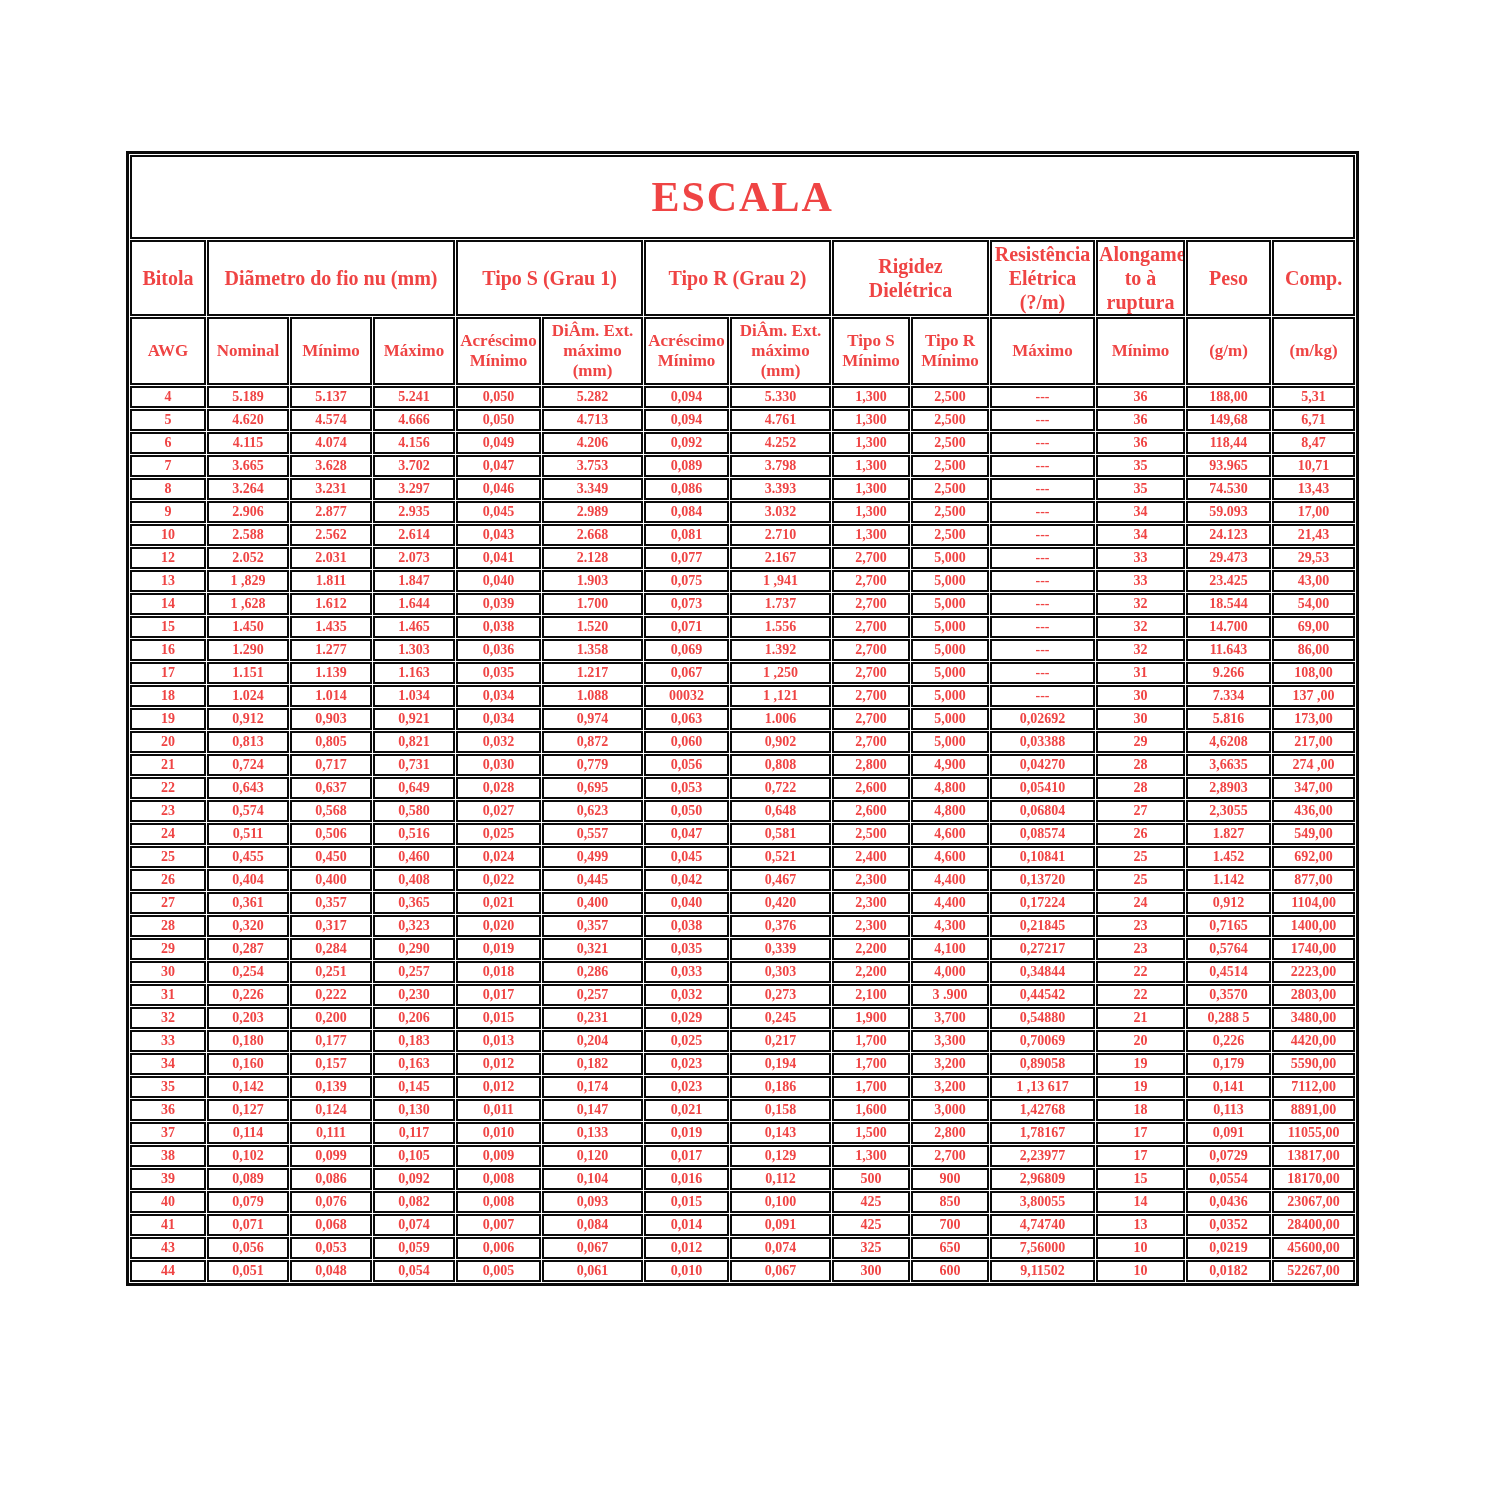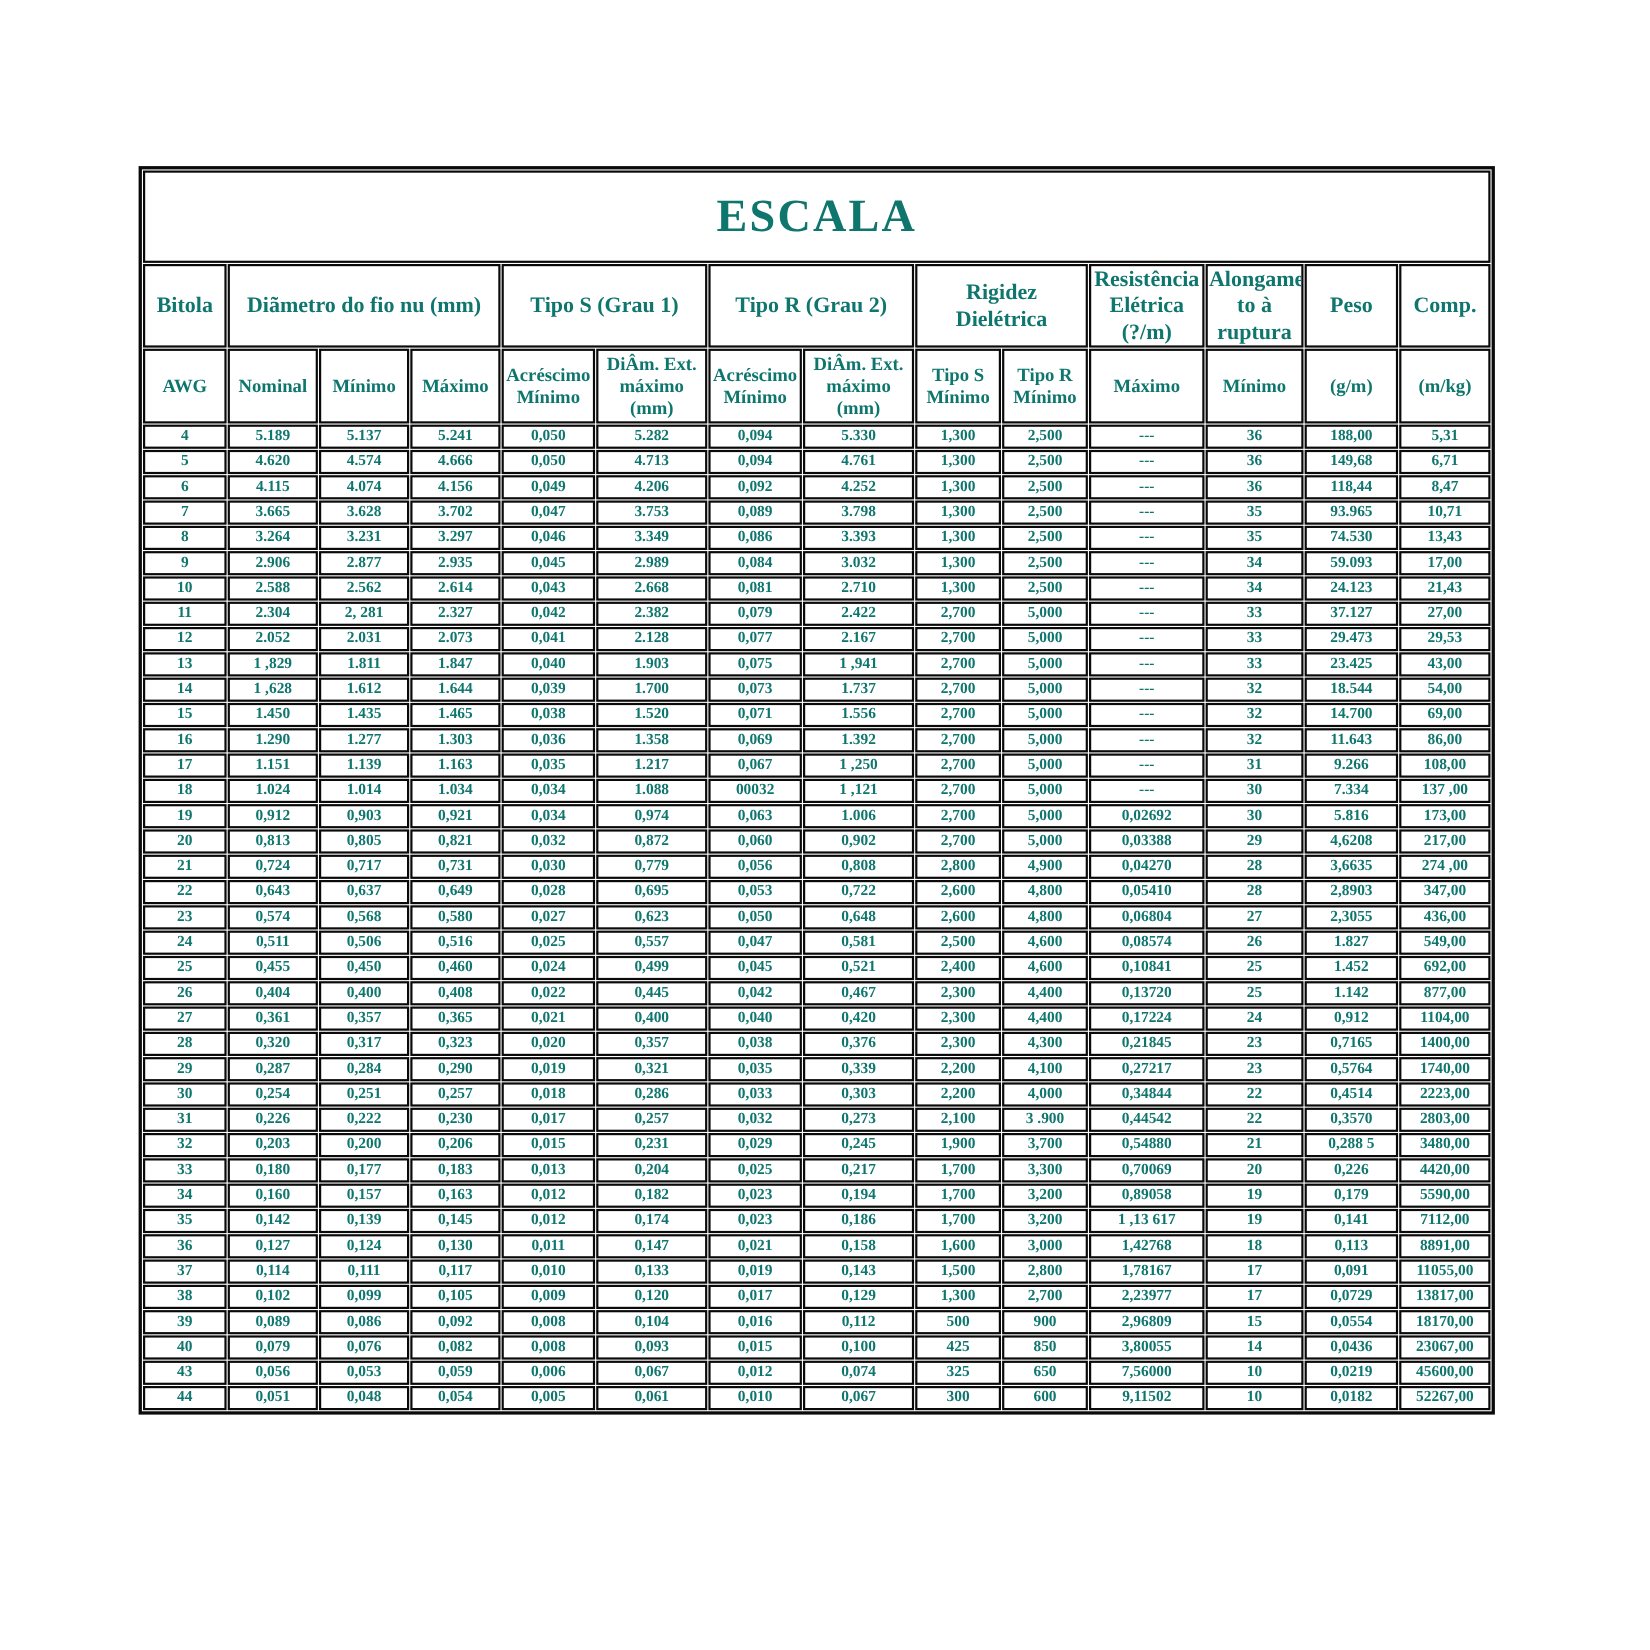--- a/index.html
+++ b/index.html
@@ -6,21 +6,21 @@
     margin: 0;
     padding: 0;
     background: #ffffff;
   }
   .page {
     position: relative;
     width: 1500px;
     height: 1500px;
     background: #ffffff;
     font-family: "Liberation Serif", "DejaVu Serif", serif;
-    color: #0f766e;
+    color: #ef4444;
   }
   table.escala {
     position: absolute;
     left: 126px;
     top: 151px;
     width: 1233px;
     table-layout: fixed;
     border-collapse: separate;
     border-spacing: 1px;
     border: 3px solid #0a0a0a;
@@ -235,36 +235,20 @@
           <td>0,081</td>
           <td>2.710</td>
           <td>1,300</td>
           <td>2,500</td>
           <td>---</td>
           <td>34</td>
           <td>24.123</td>
           <td>21,43</td>
         </tr>
         <tr>
-          <td>11</td>
-          <td>2.304</td>
-          <td>2, 281</td>
-          <td>2.327</td>
-          <td>0,042</td>
-          <td>2.382</td>
-          <td>0,079</td>
-          <td>2.422</td>
-          <td>2,700</td>
-          <td>5,000</td>
-          <td>---</td>
-          <td>33</td>
-          <td>37.127</td>
-          <td>27,00</td>
-        </tr>
-        <tr>
           <td>12</td>
           <td>2.052</td>
           <td>2.031</td>
           <td>2.073</td>
           <td>0,041</td>
           <td>2.128</td>
           <td>0,077</td>
           <td>2.167</td>
           <td>2,700</td>
           <td>5,000</td>
@@ -715,20 +699,36 @@
           <td>0,015</td>
           <td>0,100</td>
           <td>425</td>
           <td>850</td>
           <td>3,80055</td>
           <td>14</td>
           <td>0,0436</td>
           <td>23067,00</td>
         </tr>
         <tr>
+          <td>41</td>
+          <td>0,071</td>
+          <td>0,068</td>
+          <td>0,074</td>
+          <td>0,007</td>
+          <td>0,084</td>
+          <td>0,014</td>
+          <td>0,091</td>
+          <td>425</td>
+          <td>700</td>
+          <td>4,74740</td>
+          <td>13</td>
+          <td>0,0352</td>
+          <td>28400,00</td>
+        </tr>
+        <tr>
           <td>43</td>
           <td>0,056</td>
           <td>0,053</td>
           <td>0,059</td>
           <td>0,006</td>
           <td>0,067</td>
           <td>0,012</td>
           <td>0,074</td>
           <td>325</td>
           <td>650</td>

